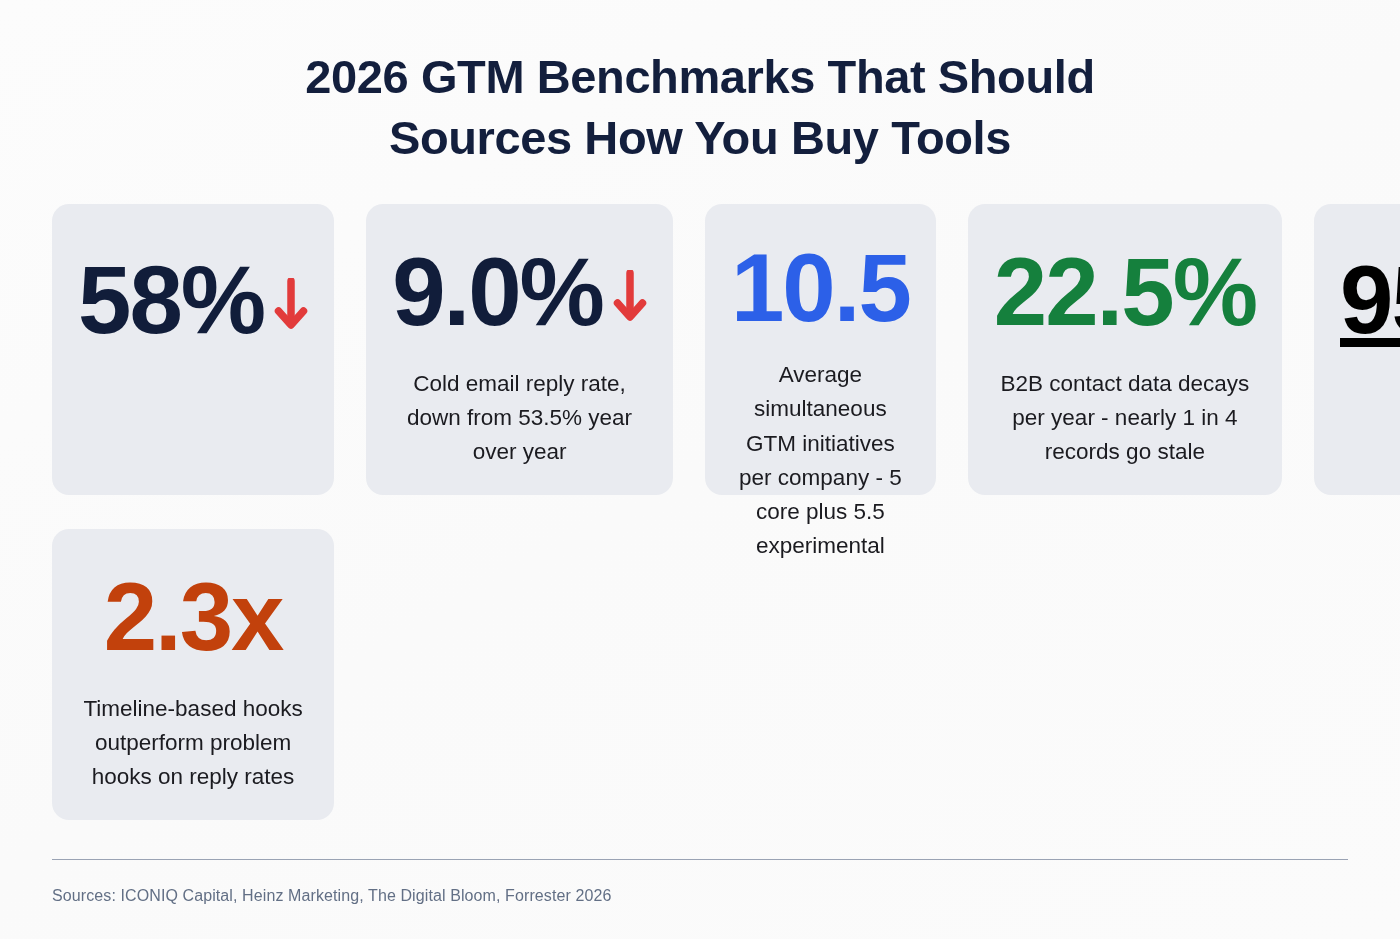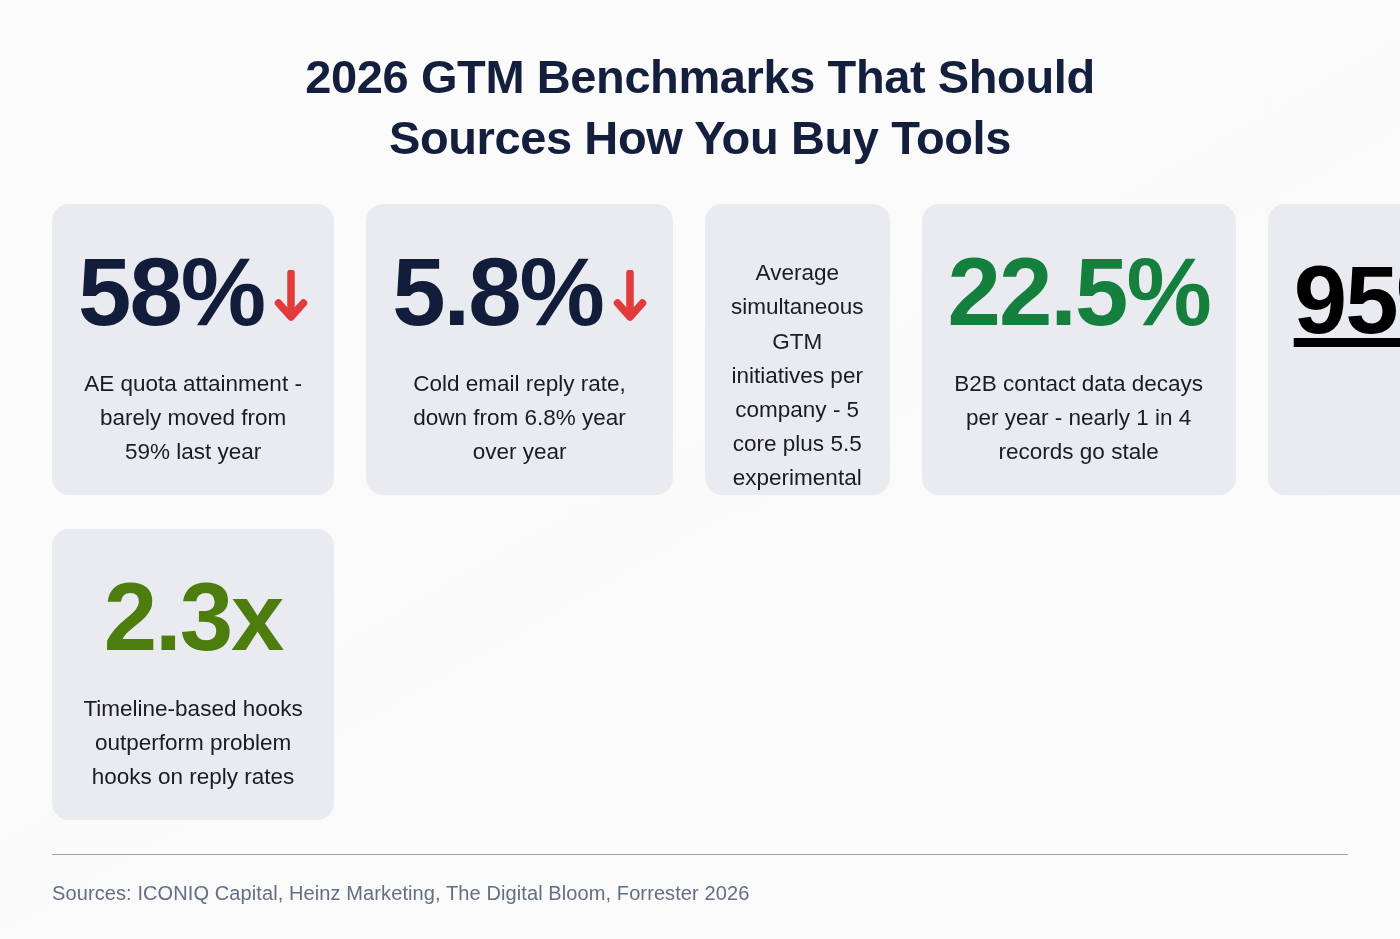--- a/index.html
+++ b/index.html
@@ -72,21 +72,21 @@
     font-size: 96px;
     line-height: 1;
     font-weight: 700;
     letter-spacing: -2px;
     white-space: nowrap;
   }
   .stat-value.navy  { color: #111d3a; }
   .stat-value.blue  { color: #2c60e8; }
   .stat-value.orange{ color: #15803d; }
   .stat-value.red   { color: #000000; text-decoration: underline; }
-  .stat-value.green { color: #4d7c0f; }
+  .stat-value.green { color: #c2410c; }
 
   .trend-arrow {
     width: 34px;
     height: 56px;
     flex: 0 0 auto;
     display: block;
     margin-top: 12px;
   }
 
   .stat-desc {
@@ -105,21 +105,21 @@
     padding-bottom: 34px;
   }
   .divider {
     height: 1px;
     background: #9aa3b4;
     width: 100%;
   }
   .sources {
     margin: 0;
     padding-top: 27px;
-    font-size: 20px;
+    font-size: 16px;
     color: #626f85;
     letter-spacing: 0.1px;
   }
 </style>
 </head>
 <body>
 
 <div class="page">
 
   <div class="title-block">
@@ -132,35 +132,37 @@
   <div class="grid">
 
     <div class="card">
       <div class="stat-row">
         <span class="stat-value navy">58%</span>
         <svg class="trend-arrow" viewBox="0 0 34 56">
           <path d="M17 3 L17 45" stroke="#e23b3b" stroke-width="7.5" stroke-linecap="round" fill="none"></path>
           <path d="M4.5 33 L17 47 L29.5 33" stroke="#e23b3b" stroke-width="7.5" stroke-linecap="round" stroke-linejoin="round" fill="none"></path>
         </svg>
       </div>
-      <p class="stat-desc">AE quota attainment - barely moved from 59% last year</p>
     </div>
 
     <div class="card">
       <div class="stat-row">
-        <span class="stat-value navy">5.8%</span>
+        <span class="stat-value navy">9.0%</span>
         <svg class="trend-arrow" viewBox="0 0 34 56">
           <path d="M17 3 L17 45" stroke="#e23b3b" stroke-width="7.5" stroke-linecap="round" fill="none"></path>
           <path d="M4.5 33 L17 47 L29.5 33" stroke="#e23b3b" stroke-width="7.5" stroke-linecap="round" stroke-linejoin="round" fill="none"></path>
         </svg>
       </div>
-      <p class="stat-desc">Cold email reply rate, down from 6.8% year over year</p>
+      <p class="stat-desc">Cold email reply rate, down from 53.5% year over year</p>
     </div>
 
     <div class="card">
+      <div class="stat-row">
+        <span class="stat-value blue">10.5</span>
+      </div>
       <p class="stat-desc">Average simultaneous GTM initiatives per company - 5 core plus 5.5 experimental</p>
     </div>
 
     <div class="card">
       <div class="stat-row">
         <span class="stat-value orange">22.5%</span>
       </div>
       <p class="stat-desc">B2B contact data decays per year - nearly 1 in 4 records go stale</p>
     </div>
 

